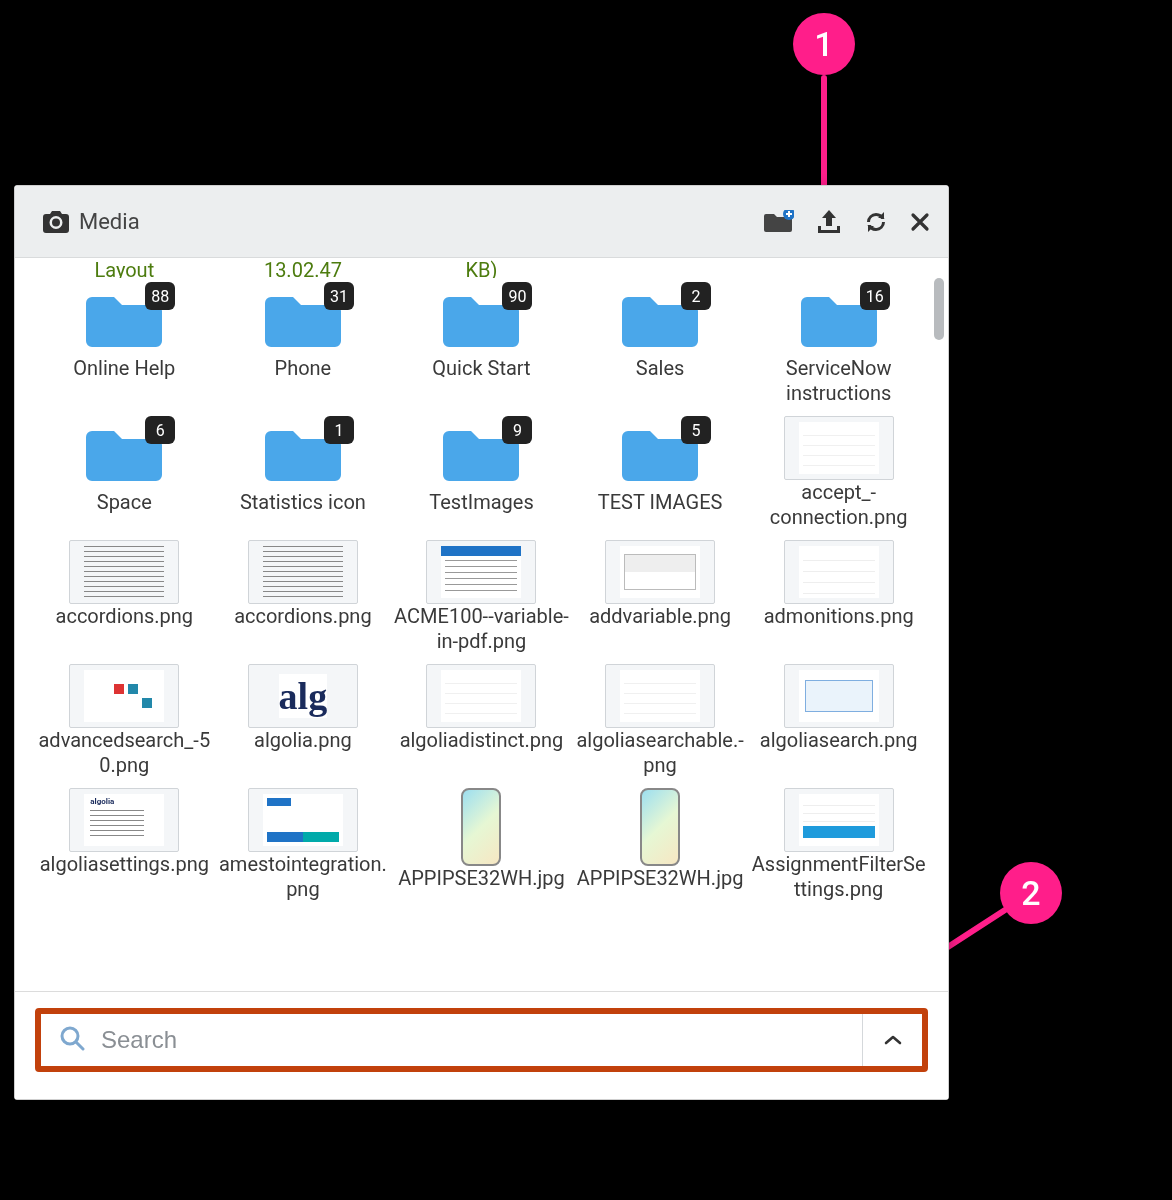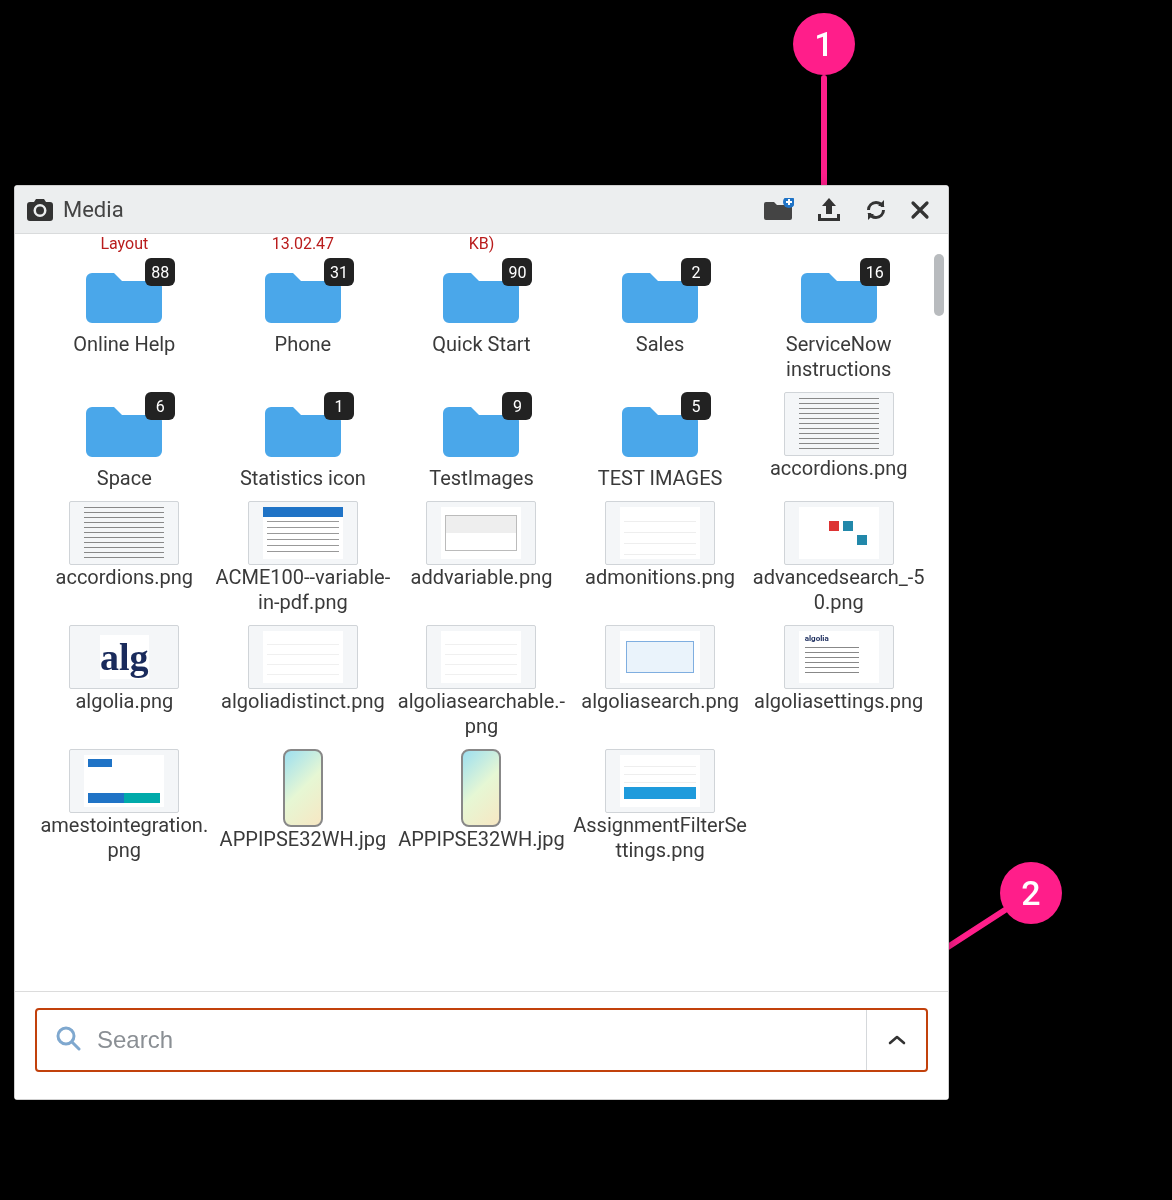--- a/index.html
+++ b/index.html
@@ -4,36 +4,36 @@
 <style>
   * { box-sizing: border-box; margin:0; padding:0; }
   html,body { width:1172px; height:1200px; background:#000; font-family:-apple-system,BlinkMacSystemFont,"Segoe UI",Roboto,"Helvetica Neue",Arial,sans-serif; }
   .stage{ position:relative; width:1172px; height:1200px; }
   .panel{
     position:absolute; left:14px; top:185px; width:935px; height:915px;
     background:#fff; border:1px solid #cfcfcf; border-radius:3px;
     box-shadow:0 4px 14px rgba(0,0,0,.35);
   }
   .panel-header{
-    height:48px; background:#eceeef; display:flex; align-items:center;
-    justify-content:space-between; padding:0 18px 0 12px; border-bottom:1px solid #d9dbdc;
+    height:72px; background:#eceeef; display:flex; align-items:center;
+    justify-content:space-between; padding:0 18px 0 28px; border-bottom:1px solid #d9dbdc;
   }
   .ph-left{ display:flex; align-items:center; gap:10px; color:#333; }
   .ph-title{ font-size:22px; color:#444; }
   .ph-actions{ display:flex; align-items:center; gap:22px; color:#333; }
   .icon-btn{ display:inline-flex; align-items:center; justify-content:center; cursor:pointer; }
   .scroll-area{
     position:relative; height:745px; overflow:hidden; padding:0 20px;
   }
   .grid{
     display:grid; grid-template-columns:repeat(5,1fr); column-gap:0; row-gap:10px;
     padding-top:4px;
   }
   .partial-row{
-    display:grid; grid-template-columns:repeat(5,1fr); height:20px; color:#b91c1c; font-size:16px;
+    display:grid; grid-template-columns:repeat(5,1fr); height:20px; color:#4d7c0f; font-size:20px;
   }
   .partial-cell{ text-align:center; overflow:hidden; }
   .item{ display:flex; flex-direction:column; align-items:center; justify-content:flex-start; width:176px; margin:0 auto; cursor:pointer;}
   .folder-vis{ position:relative; width:90px; height:74px; display:flex; align-items:center; justify-content:center; }
   .folder-svg{ width:76px; height:64px; }
   .badge{
     position:absolute; top:0px; right:-6px; min-width:30px; height:28px;
     background:#222; color:#fff; border-radius:6px; font-size:16px;
     display:flex; align-items:center; justify-content:center; padding:0 6px;
   }
@@ -41,21 +41,21 @@
   .thumb{ width:110px; height:64px; background:#f4f6f8; border:1px solid #d0d4d8; border-radius:2px; display:flex; align-items:center; justify-content:center; overflow:hidden;}
   .thumb-inner{ width:80px; height:52px;}
   .phone-thumb{ width:40px; height:78px; border:2px solid #888; border-radius:8px; background:linear-gradient(135deg,#9ddff0,#e6f7d4 50%,#f7e7c3);}
   .scrollbar-track{ position:absolute; right:4px; top:6px; bottom:6px; width:12px; }
   .scrollbar-thumb{ position:absolute; right:0; top:14px; width:10px; height:62px; background:#b8bbbe; border-radius:6px; }
   .footer{
     position:absolute; left:0; right:0; bottom:0; height:108px;
     border-top:1px solid #dcdcdc; background:#fff; padding:16px 20px;
   }
   .search-wrap{
-    display:flex; height:64px; border:2px solid #c2410c; border-radius:4px; overflow:hidden;
+    display:flex; height:64px; border:6px solid #c2410c; border-radius:4px; overflow:hidden;
   }
   .search-left{
     flex:1; display:flex; align-items:center; gap:16px; padding:0 18px;
   }
   .search-input{
     flex:1; border:none; outline:none; font-size:24px; color:#666; background:transparent;
   }
   .search-input::placeholder{ color:#8a8f94; }
   .expand-btn{
     width:60px; border-left:1px solid #d5d8db; display:flex; align-items:center; justify-content:center; cursor:pointer;
@@ -246,20 +246,26 @@
             <div class="folder-vis">
               <svg class="folder-svg" viewBox="0 0 76 64">
                 <path fill="#4aa7ea" d="M6 10h22l8 8h34a6 6 0 0 1 6 6v30a6 6 0 0 1-6 6H6a6 6 0 0 1-6-6V16a6 6 0 0 1 6-6z"></path>
               </svg>
               <span class="badge">5</span>
             </div>
             <div class="item-label">TEST IMAGES</div>
           </div>
           <div class="item">
             <div class="thumb">
+              <div class="thumb-inner tb-list"></div>
+            </div>
+            <div class="item-label">accept_-connection.png</div>
+          </div>
+          <div class="item">
+            <div class="thumb">
               <div class="thumb-inner tb-text-lines"></div>
             </div>
             <div class="item-label">accordions.png</div>
           </div>
           <div class="item">
             <div class="thumb">
               <div class="thumb-inner tb-text-lines"></div>
             </div>
             <div class="item-label">accordions.png</div>
           </div>

